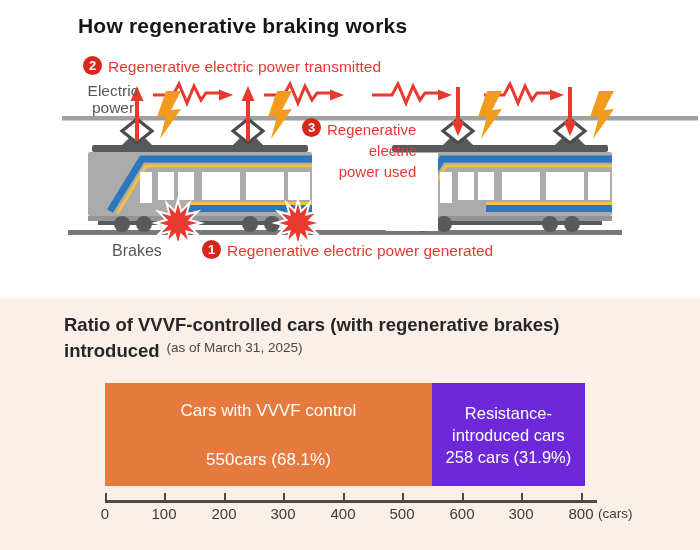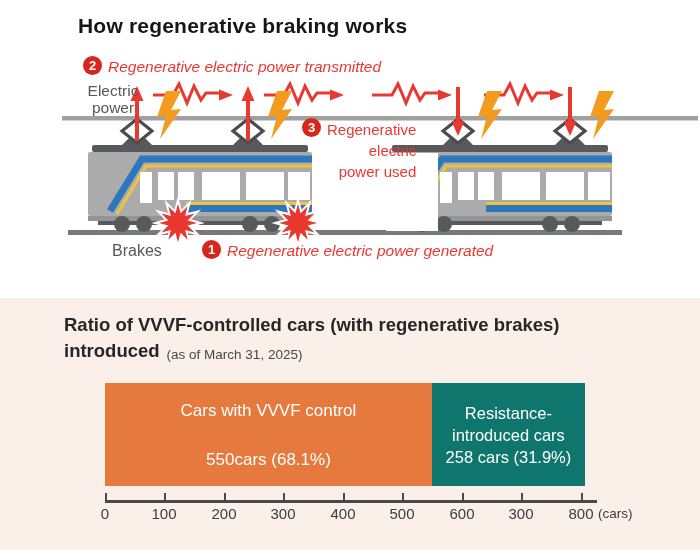--- a/index.html
+++ b/index.html
@@ -4,38 +4,38 @@
 <style>
   html,body{margin:0;padding:0;}
   body{width:700px;height:550px;position:relative;background:#ffffff;
        font-family:"Liberation Sans","DejaVu Sans",sans-serif;overflow:hidden;}
   .abs{position:absolute;}
   
   #main-title{left:78px;top:14px;font-size:21px;font-weight:bold;color:#161616;letter-spacing:.2px;z-index:5;}
   .step-row{display:flex;align-items:flex-start;gap:6px;z-index:6;}
   .step-badge{width:19px;height:19px;border-radius:50%;background:#d7261b;color:#fff;
               font-size:13px;font-weight:bold;display:flex;align-items:center;justify-content:center;flex:0 0 19px;}
-  .step-text{color:#e8382f;font-size:15.5px;line-height:19px;white-space:nowrap;padding-top:1px;font-style:italic;}
+  .step-text{color:#e8382f;font-size:15.5px;line-height:19px;white-space:nowrap;padding-top:1px;}
   #step2-row{left:83px;top:56px;}
   #step1-row{left:202px;top:240px;}
   #step3-row{left:302px;top:118px;}
   #step3-row .step-lines{color:#e8382f;font-size:15px;line-height:21px;padding-top:1px;text-align:right;}
   #electric-power-label{left:80px;top:82px;width:66px;color:#595757;font-size:15.5px;line-height:17px;z-index:6;text-align:center;}
   #brakes-label{left:112px;top:242px;color:#595757;font-size:16px;z-index:6;}
   #diagram-svg{left:0;top:0;z-index:1;}
   #train-cover{left:386px;top:153px;width:52px;height:78px;background:#ffffff;z-index:2;}
   
   #chart-panel{left:0;top:298px;width:700px;height:252px;background:#fbf0e9;z-index:4;padding-left:27px;}
   #chart-title-line1{left:64px;top:16px;font-size:18.5px;font-weight:bold;color:#262626;}
-  #chart-title-line2{left:64px;top:42px;font-size:18.5px;font-weight:bold;color:#262626;display:flex;align-items:flex-end;gap:7px;}
+  #chart-title-line2{left:64px;top:42px;font-size:18.5px;font-weight:bold;color:#262626;display:flex;align-items:flex-start;gap:7px;}
   #chart-subtitle{font-size:13.5px;font-weight:normal;color:#4a4543;}
   #stacked-bar{left:105px;top:85px;width:480px;height:103px;display:flex;}
   .bar-seg{display:flex;flex-direction:column;align-items:center;justify-content:center;color:#fff;text-align:center;}
   #seg-vvvf{width:68.1%;background:#e67a3e;font-size:17px;line-height:25px;gap:24px;}
-  #seg-res{width:31.9%;background:#0f766e;font-size:16.5px;line-height:22px;}
+  #seg-res{width:31.9%;background:#6d28d9;font-size:16.5px;line-height:22px;}
   #axis-line{left:105px;top:202px;width:492px;height:2.5px;background:#4c4948;}
   .tick-mark{top:195px;width:2px;height:7px;background:#4c4948;}
   .tick-label{top:207px;width:44px;margin-left:-22px;text-align:center;font-size:15px;color:#3e3a39;}
   #axis-unit{left:598px;top:208px;font-size:13.5px;color:#3e3a39;}
 </style>
 </head>
 <body>
 
 <div class="abs" id="main-title">How regenerative braking works</div>
 

